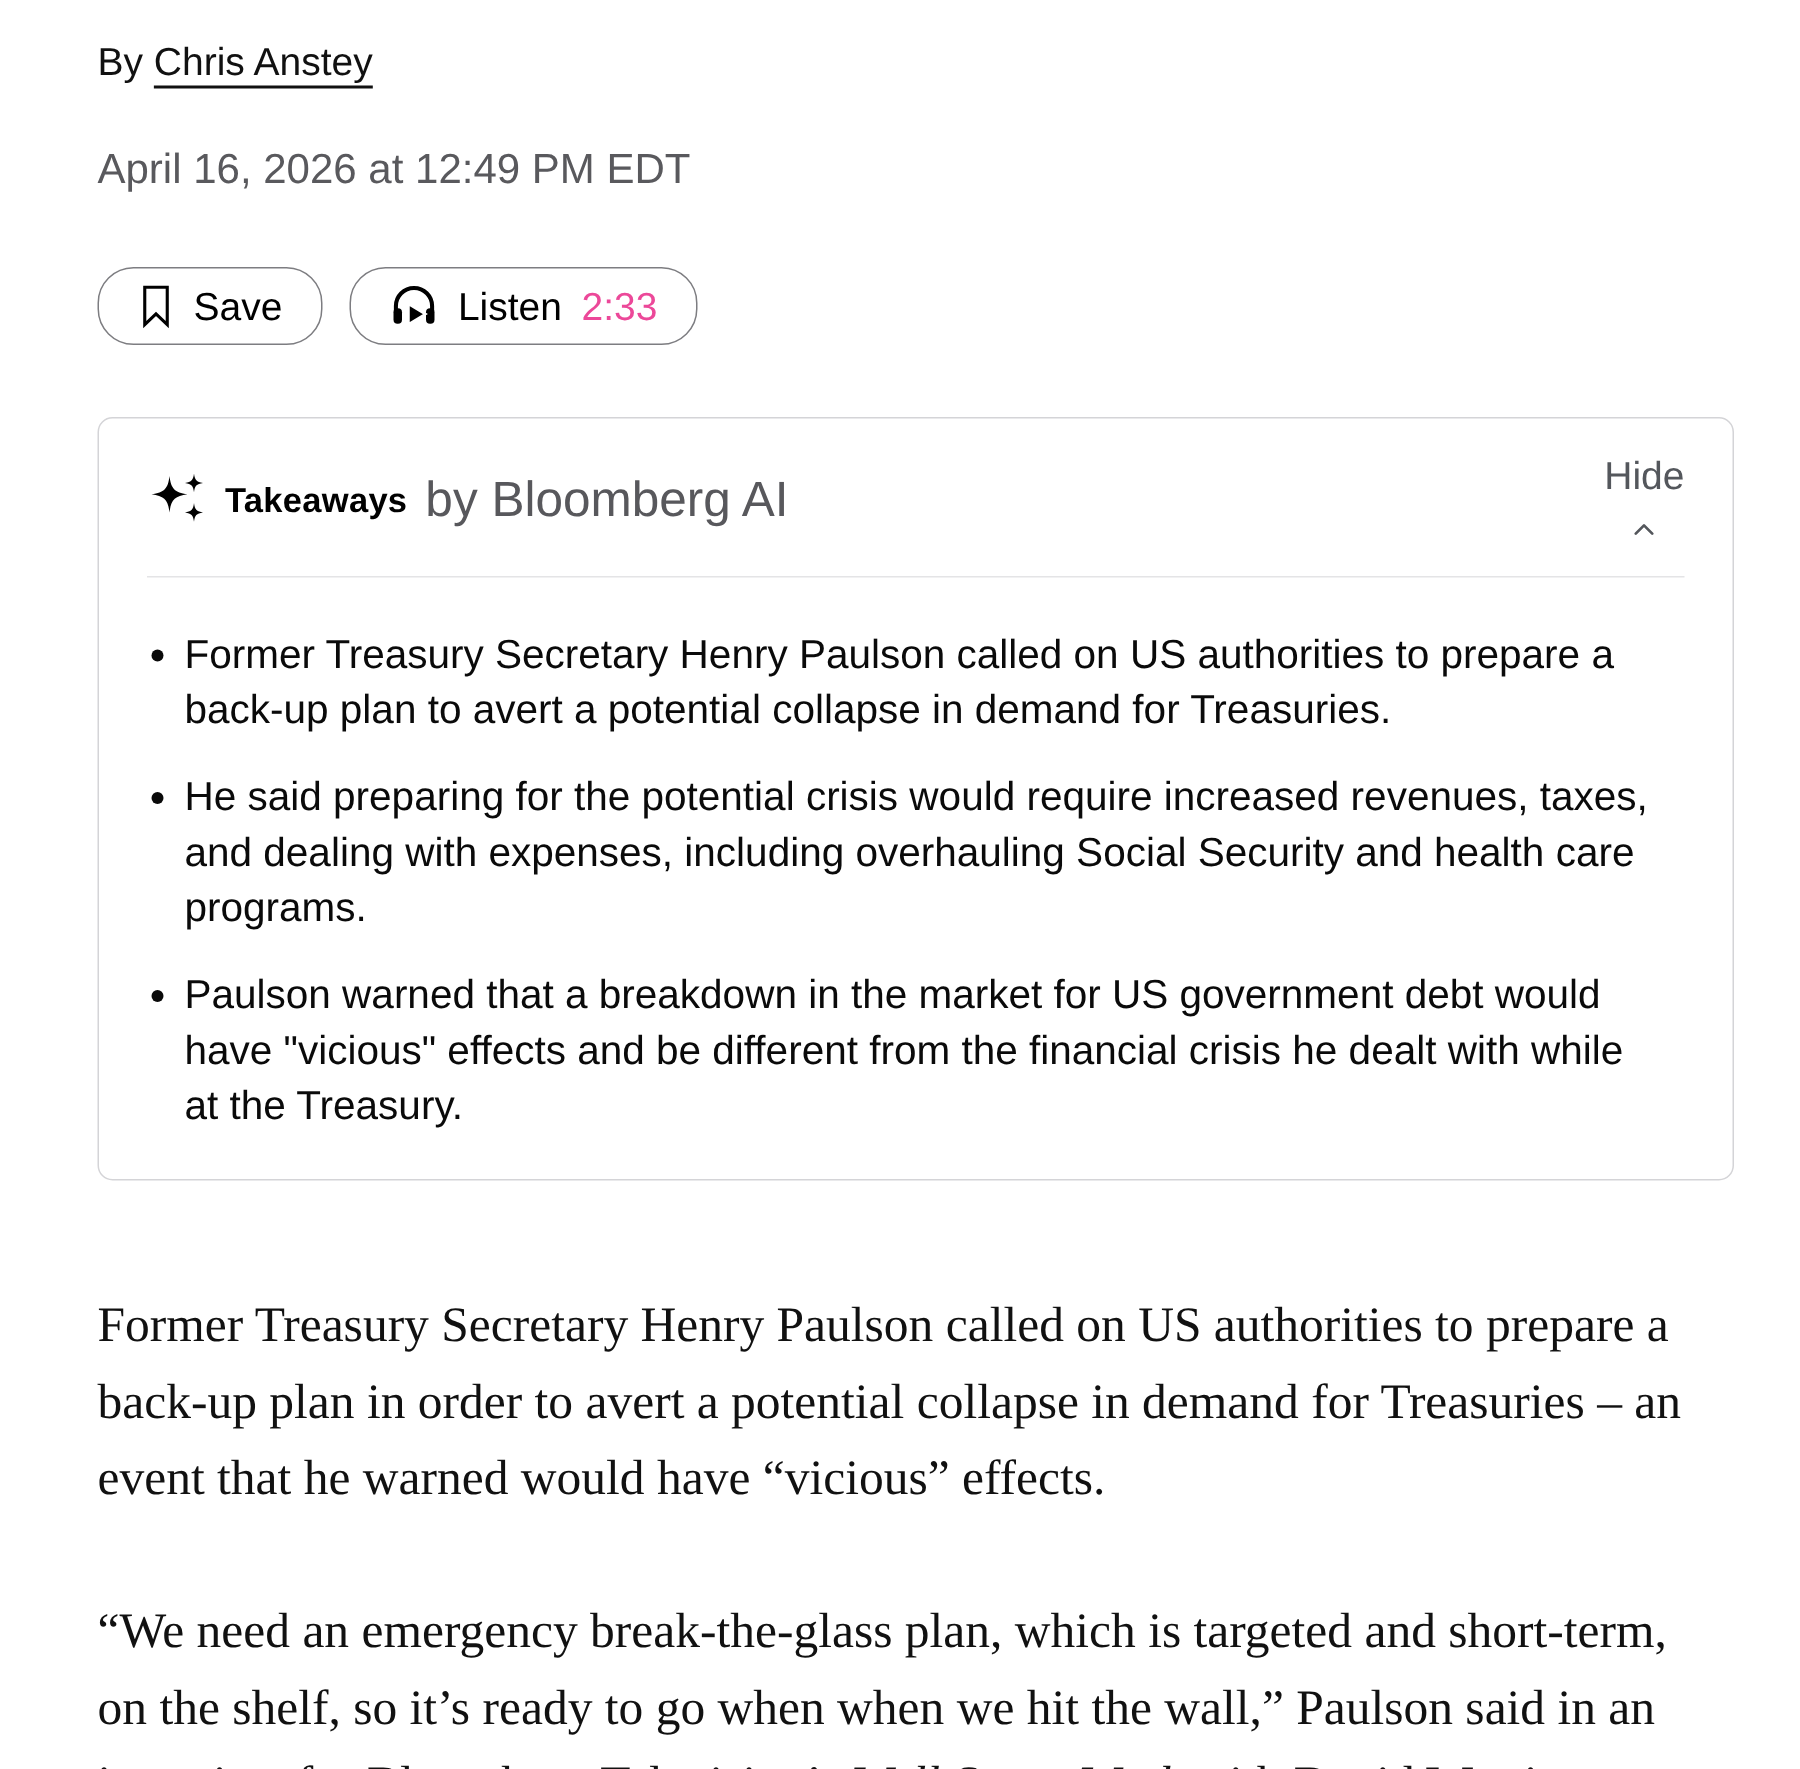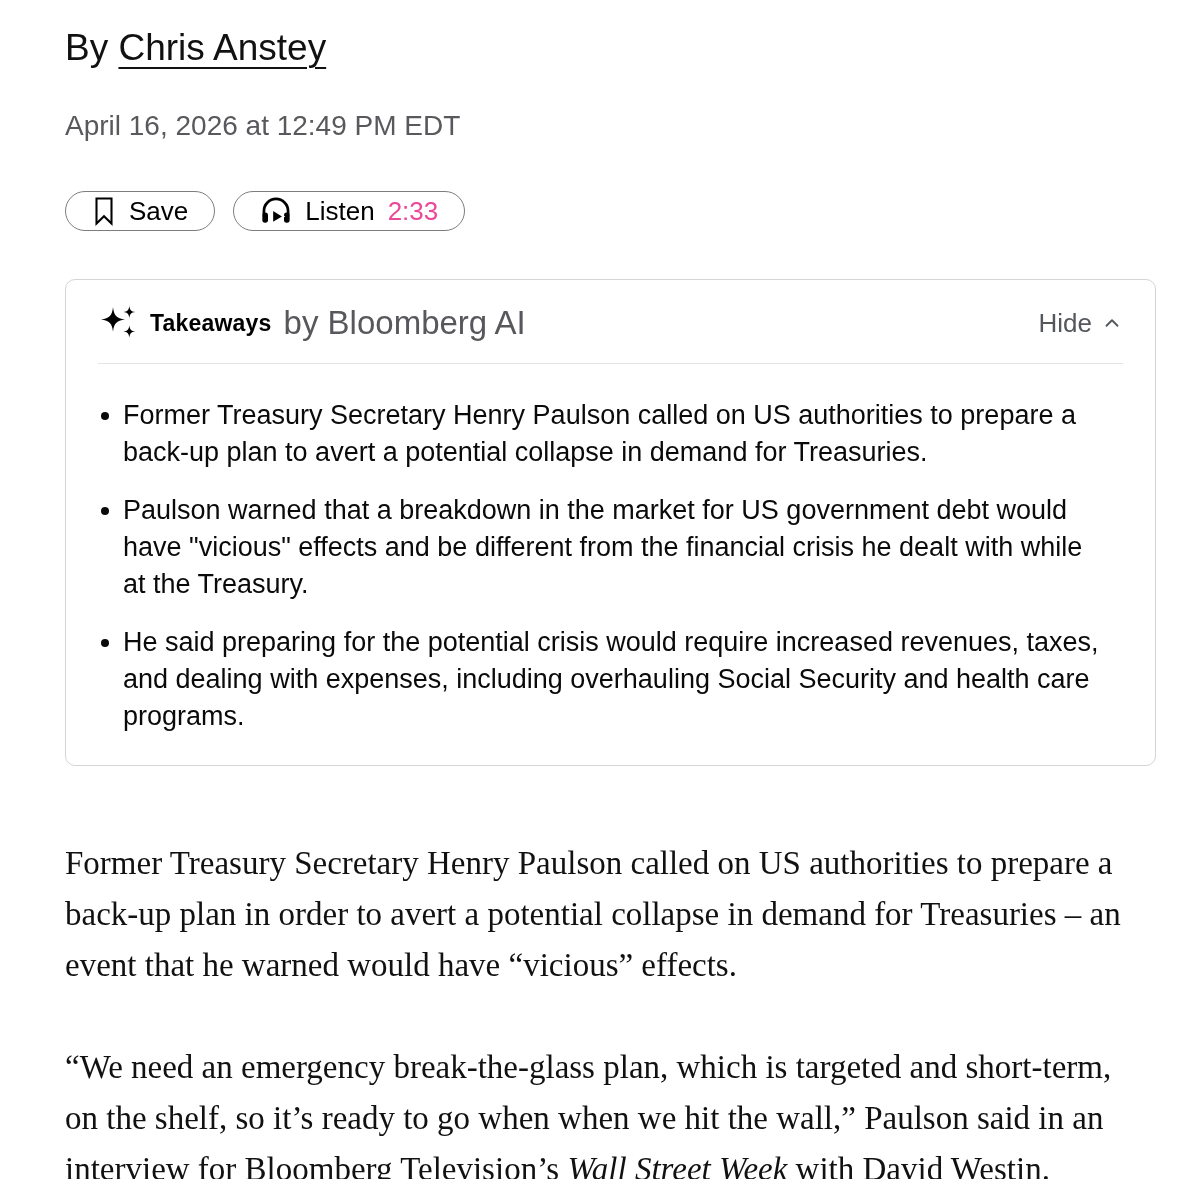--- a/index.html
+++ b/index.html
@@ -6,41 +6,41 @@
   html, body { margin: 0; padding: 0; background: #ffffff; }
   body {
     width: 1200px;
     font-family: "Liberation Sans", sans-serif;
     color: #000000;
     -webkit-font-smoothing: antialiased;
   }
   .page { padding: 26px 44px 30px 65px; }
 
   
-  .byline { font-size: 37px; line-height: 1.2; color: #111; }
+  .byline { font-size: 26px; line-height: 1.2; color: #111; }
   .byline a.author {
     color: #111;
     text-decoration: underline;
     text-decoration-thickness: 2px;
     text-underline-offset: 7px;
     cursor: pointer;
   }
   .date {
     margin-top: 40px;
     font-size: 28px;
     color: #59595d;
   }
 
   
   .toolbar { display: flex; gap: 18px; margin-top: 49px; }
   .pill {
     display: inline-flex;
     align-items: center;
     gap: 13px;
-    height: 40px;
+    height: 52px;
     padding: 0 26px;
     background: #fff;
     border: 1.5px solid #7d7d81;
     border-radius: 24px;
     font-family: "Liberation Sans", sans-serif;
     font-size: 26px;
     color: #000;
     cursor: pointer;
   }
   .pill .icon { display: inline-flex; align-items: center; }
@@ -67,20 +67,21 @@
     display: inline-flex;
     align-items: center;
     gap: 9px;
     background: none;
     border: none;
     padding: 0;
     font-family: "Liberation Sans", sans-serif;
     font-size: 26px;
     color: #54575c;
     cursor: pointer;
+    flex-direction: column;
   }
   .tk-divider { height: 0; border-top: 1.5px solid #e4e4e6; margin: 0 2px; }
   .tk-list { list-style: none; margin: 0; padding: 12px 2px 30px 2px; }
   .tk-list li {
     position: relative;
     padding-left: 25px;
     font-size: 27px;
     line-height: 37px;
     margin-top: 21px;
     color: #0a0a0a;
@@ -166,22 +167,22 @@
         <span class="icon">
           <svg width="22" height="22" viewBox="0 0 24 24" fill="none" stroke="#54575c" stroke-width="2" stroke-linecap="round" stroke-linejoin="round">
             <path d="M6 15 L12 9 L18 15"></path>
           </svg>
         </span>
       </button>
     </div>
     <div class="tk-divider"></div>
     <ul class="tk-list">
       <li>Former Treasury Secretary Henry Paulson called on US authorities to prepare a back-up plan to avert a potential collapse in demand for Treasuries.</li>
+      <li>He said preparing for the potential crisis would require increased revenues, taxes, and dealing with expenses, including overhauling Social Security and health care programs.</li>
       <li>Paulson warned that a breakdown in the market for US government debt would have "vicious" effects and be different from the financial crisis he dealt with while at the Treasury.</li>
-      <li>He said preparing for the potential crisis would require increased revenues, taxes, and dealing with expenses, including overhauling Social Security and health care programs.</li>
     </ul>
   </section>
 
   <article class="article">
     <p>Former Treasury Secretary Henry Paulson called on US authorities to prepare a back-up plan in order to avert a potential collapse in demand for Treasuries – an event that he warned would have “vicious” effects.</p>
     <p><span>“We need an emergency break-the-glass plan, which is targeted and short-term, on the shelf, so it’s ready to go when when we hit the wall,” Paulson said in an interview for Bloomberg Television’s </span><em>Wall Street Week</em><span> with David Westin.</span></p>
   </article>
 
 </div>
 

